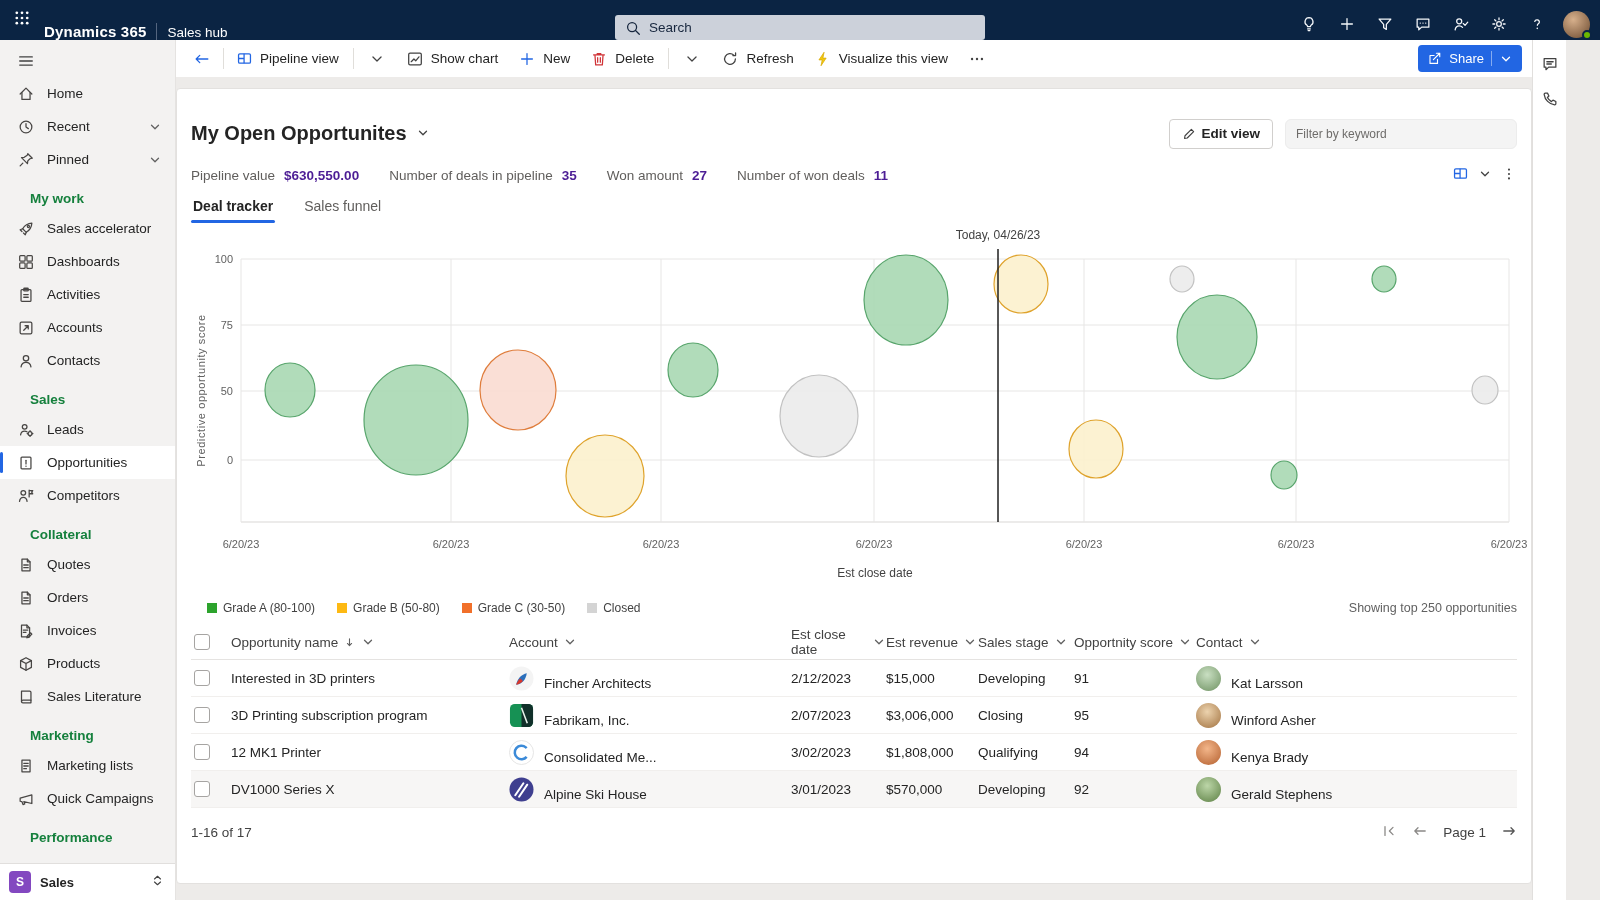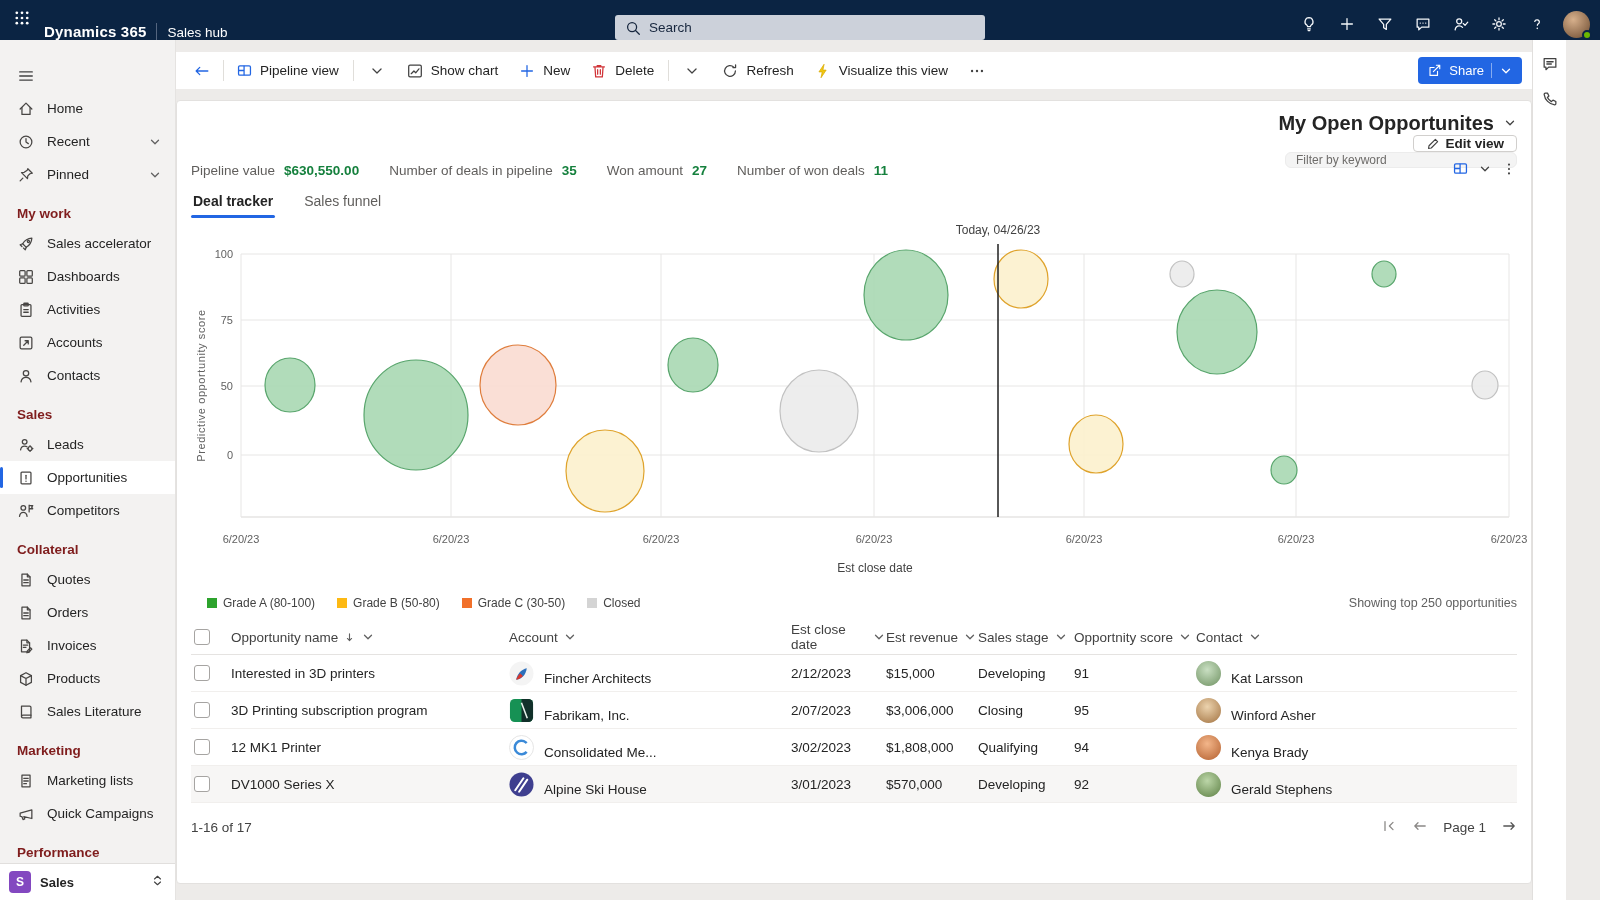--- a/index.html
+++ b/index.html
@@ -16,53 +16,53 @@
   .searchbox { position:absolute; left:50%; transform:translateX(-50%); width:370px; height:25px; background:#ccd1da; border-radius:3px; display:flex; align-items:center; gap:7px; padding:0 9px; color:#17263d; font-size:13.5px; cursor:text; }
   .top-icons { margin-left:auto; display:flex; align-items:center; gap:6px; padding-right:10px; }
   .top-icon { width:32px; height:32px; display:flex; align-items:center; justify-content:center; color:#f5f7fa; cursor:pointer; }
   .tb-avatar { width:27px; height:27px; border-radius:50%; background:radial-gradient(circle at 38% 32%, #d7b08c, #6b4a2f); position:relative; margin-left:4px; cursor:pointer; }
   .presence { position:absolute; right:-2px; bottom:-2px; width:10px; height:10px; border-radius:50%; background:#6bb700; border:2px solid #0b2443; }
 
   
   .app { display:flex; height:860px; }
 
   .sidebar { width:176px; background:#f3f2f1; border-right:1px solid #e5e3e1; display:flex; flex-direction:column; font-size:13.5px; }
-  .side-scroll { flex:1; overflow:hidden;margin-top:15px; }
+  .side-scroll { flex:1; overflow:hidden; }
   .hamburger { padding:12px 0 4px 17px; color:#424242; cursor:pointer; }
   .side-item { display:flex; align-items:center; height:33px; padding-left:17px; gap:12px; position:relative; cursor:pointer; color:#242424; }
   .side-item.selected { background:#fff; }
   .side-item.selected::before { content:""; position:absolute; left:0; top:6px; bottom:6px; width:3px; border-radius:3px; background:#2266e3; }
   .side-icon { width:18px; height:18px; color:#484644; flex:0 0 auto; display:flex; align-items:center; }
   .side-chevron { margin-left:auto; padding-right:13px; color:#616161; display:flex; }
-  .side-header { font-weight:700; padding:15px 0 6px 17px; color:#7f1d1d; }
+  .side-header { font-weight:700; padding:15px 0 6px 30px; color:#15803d; }
   .switcher { height:37px; background:#fff; border-top:1px solid #e1dfdd; display:flex; align-items:center; padding:0 10px 0 9px; gap:9px; cursor:pointer; }
   .switch-sq { width:22px; height:22px; border-radius:4px; background:#8348c0; color:#fff; font-size:12px; font-weight:700; display:flex; align-items:center; justify-content:center; }
   .switch-label { font-size:13px; font-weight:700; }
   .switch-chev { margin-left:auto; color:#424242; display:flex; }
 
-  .main { flex:1; min-width:0; display:flex; flex-direction:column; background:#edebe9; padding-top:12px; }
+  .main { flex:1; min-width:0; display:flex; flex-direction:column; background:#edebe9; }
 
   
   .cmdbar { height:37px; background:#fff; display:flex; align-items:center; padding:0 10px 0 8px; }
   .cmd-btn { display:flex; align-items:center; gap:7px; height:29px; padding:0 9px; border:none; background:transparent; border-radius:4px; font-size:13.5px; color:#242424; }
   .cmd-divider { width:1px; height:21px; background:#e0deda; margin:0 3px; }
   .share-btn { margin-left:auto; display:flex; align-items:center; gap:7px; background:#2266e3; color:#fff; border:none; border-radius:4px; height:27px; padding:0 9px; font-size:13px; }
   .share-sep { width:1px; height:15px; background:rgba(255,255,255,.45); }
 
   
   .card { flex:1; min-height:0; background:#fff; border:1px solid #e3e1df; border-radius:4px; margin:11px 0 16px; padding:0 14px; display:flex; flex-direction:column; }
-  .vh { display:flex; align-items:flex-end; margin-top:11px; height:33px;flex-direction:column; }
+  .vh { display:flex; align-items:center; margin-top:28px; height:33px; }
   .vtitle { display:flex; align-items:center; gap:9px; font-size:20px; font-weight:700; cursor:pointer; }
   .vtitle .chev { color:#424242; display:flex; }
   .edit-view { margin-left:auto; display:flex; align-items:center; gap:4px; border:1px solid #d1cfcd; background:#fff; border-radius:4px; height:30px; padding:0 12px; font-size:13.5px; font-weight:700; color:#242424; }
   .filter-kw { width:232px; height:30px; background:#f4f4f4; border:1px solid #ececec; border-radius:6px; margin-left:12px; padding:0 10px; font-size:12px; color:#424242; font-family:inherit; }
   .filter-kw::placeholder { color:#6e6c6a; }
 
   .stats { display:flex; align-items:center; gap:30px; margin-top:15px; font-size:13.5px; color:#605e5c; }
-  .stat b { color:#15803d; margin-left:9px; font-weight:700; }
+  .stat b { color:#4c1d95; margin-left:9px; font-weight:700; }
   .grid-sel { margin-left:auto; display:flex; align-items:center; gap:9px; }
   .grid-sel .sel-ic { color:#2266e3; display:flex; cursor:pointer; }
   .grid-sel .sel-ch, .grid-sel .sel-kebab { color:#424242; display:flex; cursor:pointer; }
 
   .tabs { display:flex; gap:27px; margin-top:13px; }
   .tab { font-size:14px; padding:0 2px 9px; color:#605e5c; position:relative; cursor:pointer; }
   .tab.active { color:#242424; font-weight:700; }
   .tab.active::after { content:""; position:absolute; left:0; right:0; bottom:0; height:3px; border-radius:2px; background:#2266e3; }
 
   .chartwrap { position:relative; height:370px; margin-top:0; }

